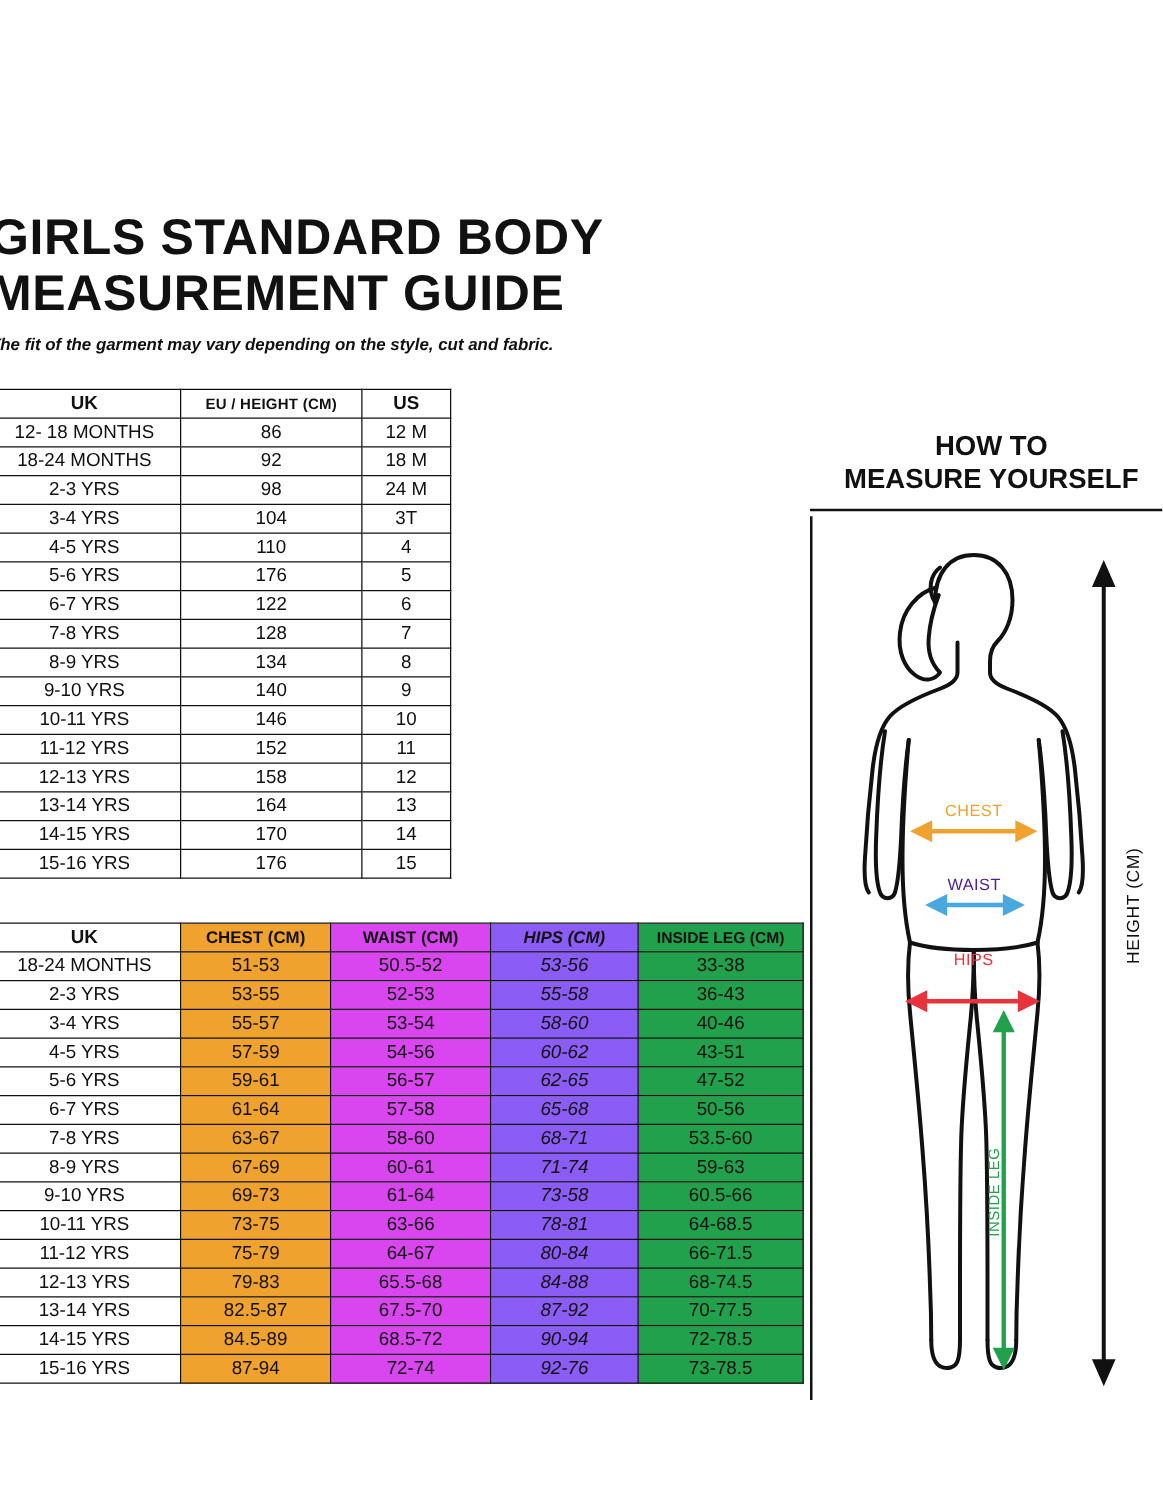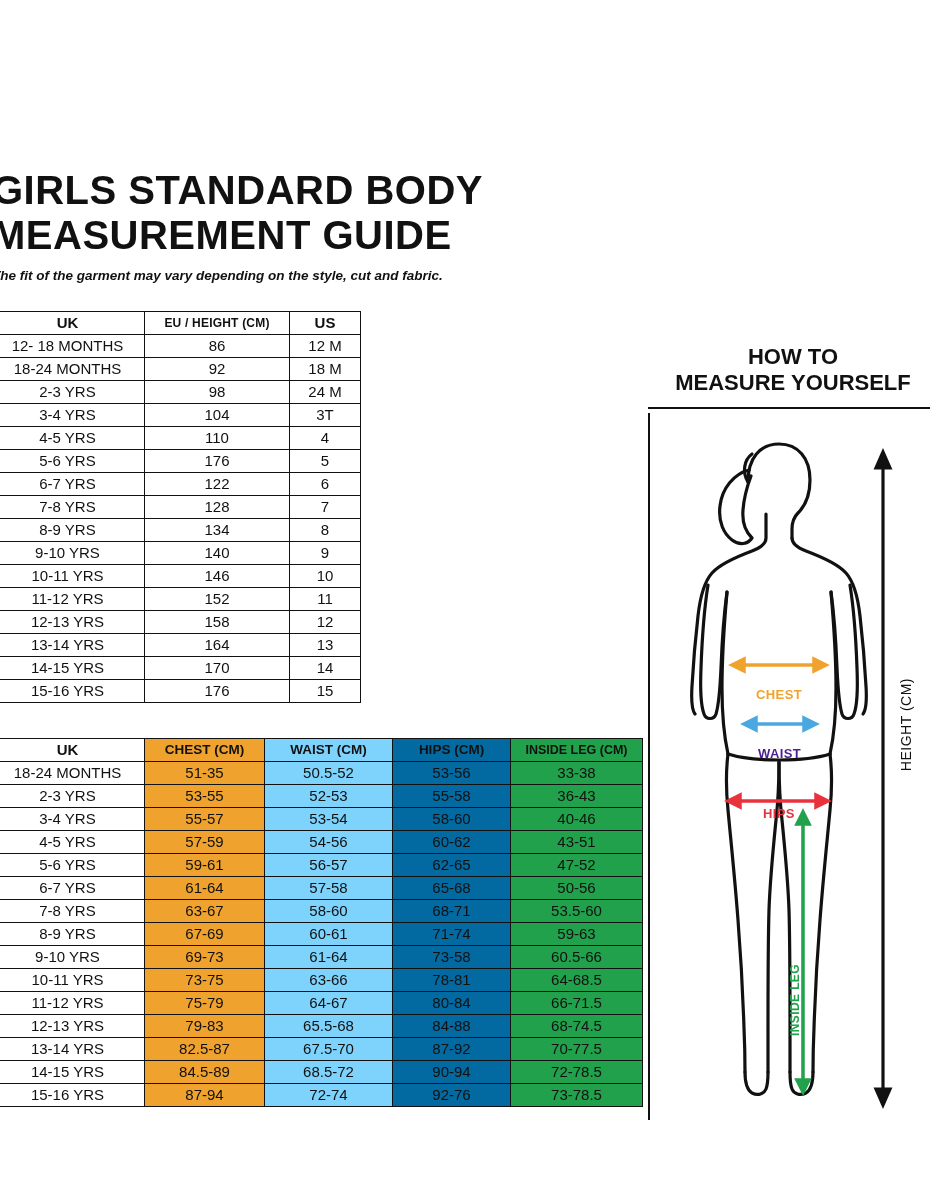--- a/index.html
+++ b/index.html
@@ -98,22 +98,22 @@
   #measure-table th.hdr-hips,
   #measure-table th.hdr-leg {
     font-size: 13.5px;
   }
   #measure-table th.hdr-leg { font-size: 12.5px; }
   .c-chest { background: #f0a22e; }
   .c-waist { background: #4aa8e0; }
   .c-hips  { background: #e8323c; }
   .c-leg   { background: #21a14b; }
   #measure-table td.c-chest, #measure-table th.c-chest { background: #f0a22e; }
-  #measure-table td.c-waist, #measure-table th.c-waist { background: #7dd3fc; }
-  #measure-table td.c-hips,  #measure-table th.c-hips  { background: #0369a1; }
+  #measure-table td.c-waist, #measure-table th.c-waist { background: #d946ef; }
+  #measure-table td.c-hips,  #measure-table th.c-hips  { background: #8b5cf6; font-style: italic; }
   #measure-table td.c-leg,   #measure-table th.c-leg   { background: #21a14b; margin-left: 20px; }
 
   
   #howto {
     position: absolute;
     left: 648px;
     top: 344px;
     width: 290px;
   }
   #howto-title {
@@ -145,24 +145,23 @@
     height: 707px;
     background: #111;
   }
   .label-chest { color: #f0a22e; }
   .label-waist { color: #4c1d95; }
   .label-hips  { color: #e8323c; }
   .label-leg   { color: #21a14b; }
   .meas-label {
     position: absolute;
     font-size: 13px;
-    font-weight: bold;
+    font-weight: normal;
     letter-spacing: 0.4px;
     white-space: nowrap;
-    margin-top: 46px;
   }
   #lbl-chest { left: 108px; top: 231px; }
   #lbl-waist { left: 110px; top: 290px; }
   #lbl-hips  { left: 115px; top: 350px; }
   #lbl-leg {
     left: 140px; top: 508px;
     writing-mode: vertical-rl;
     transform: rotate(180deg);
     font-size: 12px;
   }
@@ -299,21 +298,21 @@
         <th>UK</th>
         <th class="c-chest hdr-chest">CHEST (CM)</th>
         <th class="c-waist hdr-waist">WAIST (CM)</th>
         <th class="c-hips hdr-hips">HIPS (CM)</th>
         <th class="c-leg hdr-leg">INSIDE LEG (CM)</th>
       </tr>
     </thead>
     <tbody id="measure-body">
         <tr>
           <td>18-24 MONTHS</td>
-          <td class="c-chest">51-35</td>
+          <td class="c-chest">51-53</td>
           <td class="c-waist">50.5-52</td>
           <td class="c-hips">53-56</td>
           <td class="c-leg">33-38</td>
         </tr>
         <tr>
           <td>2-3 YRS</td>
           <td class="c-chest">53-55</td>
           <td class="c-waist">52-53</td>
           <td class="c-hips">55-58</td>
           <td class="c-leg">36-43</td>

